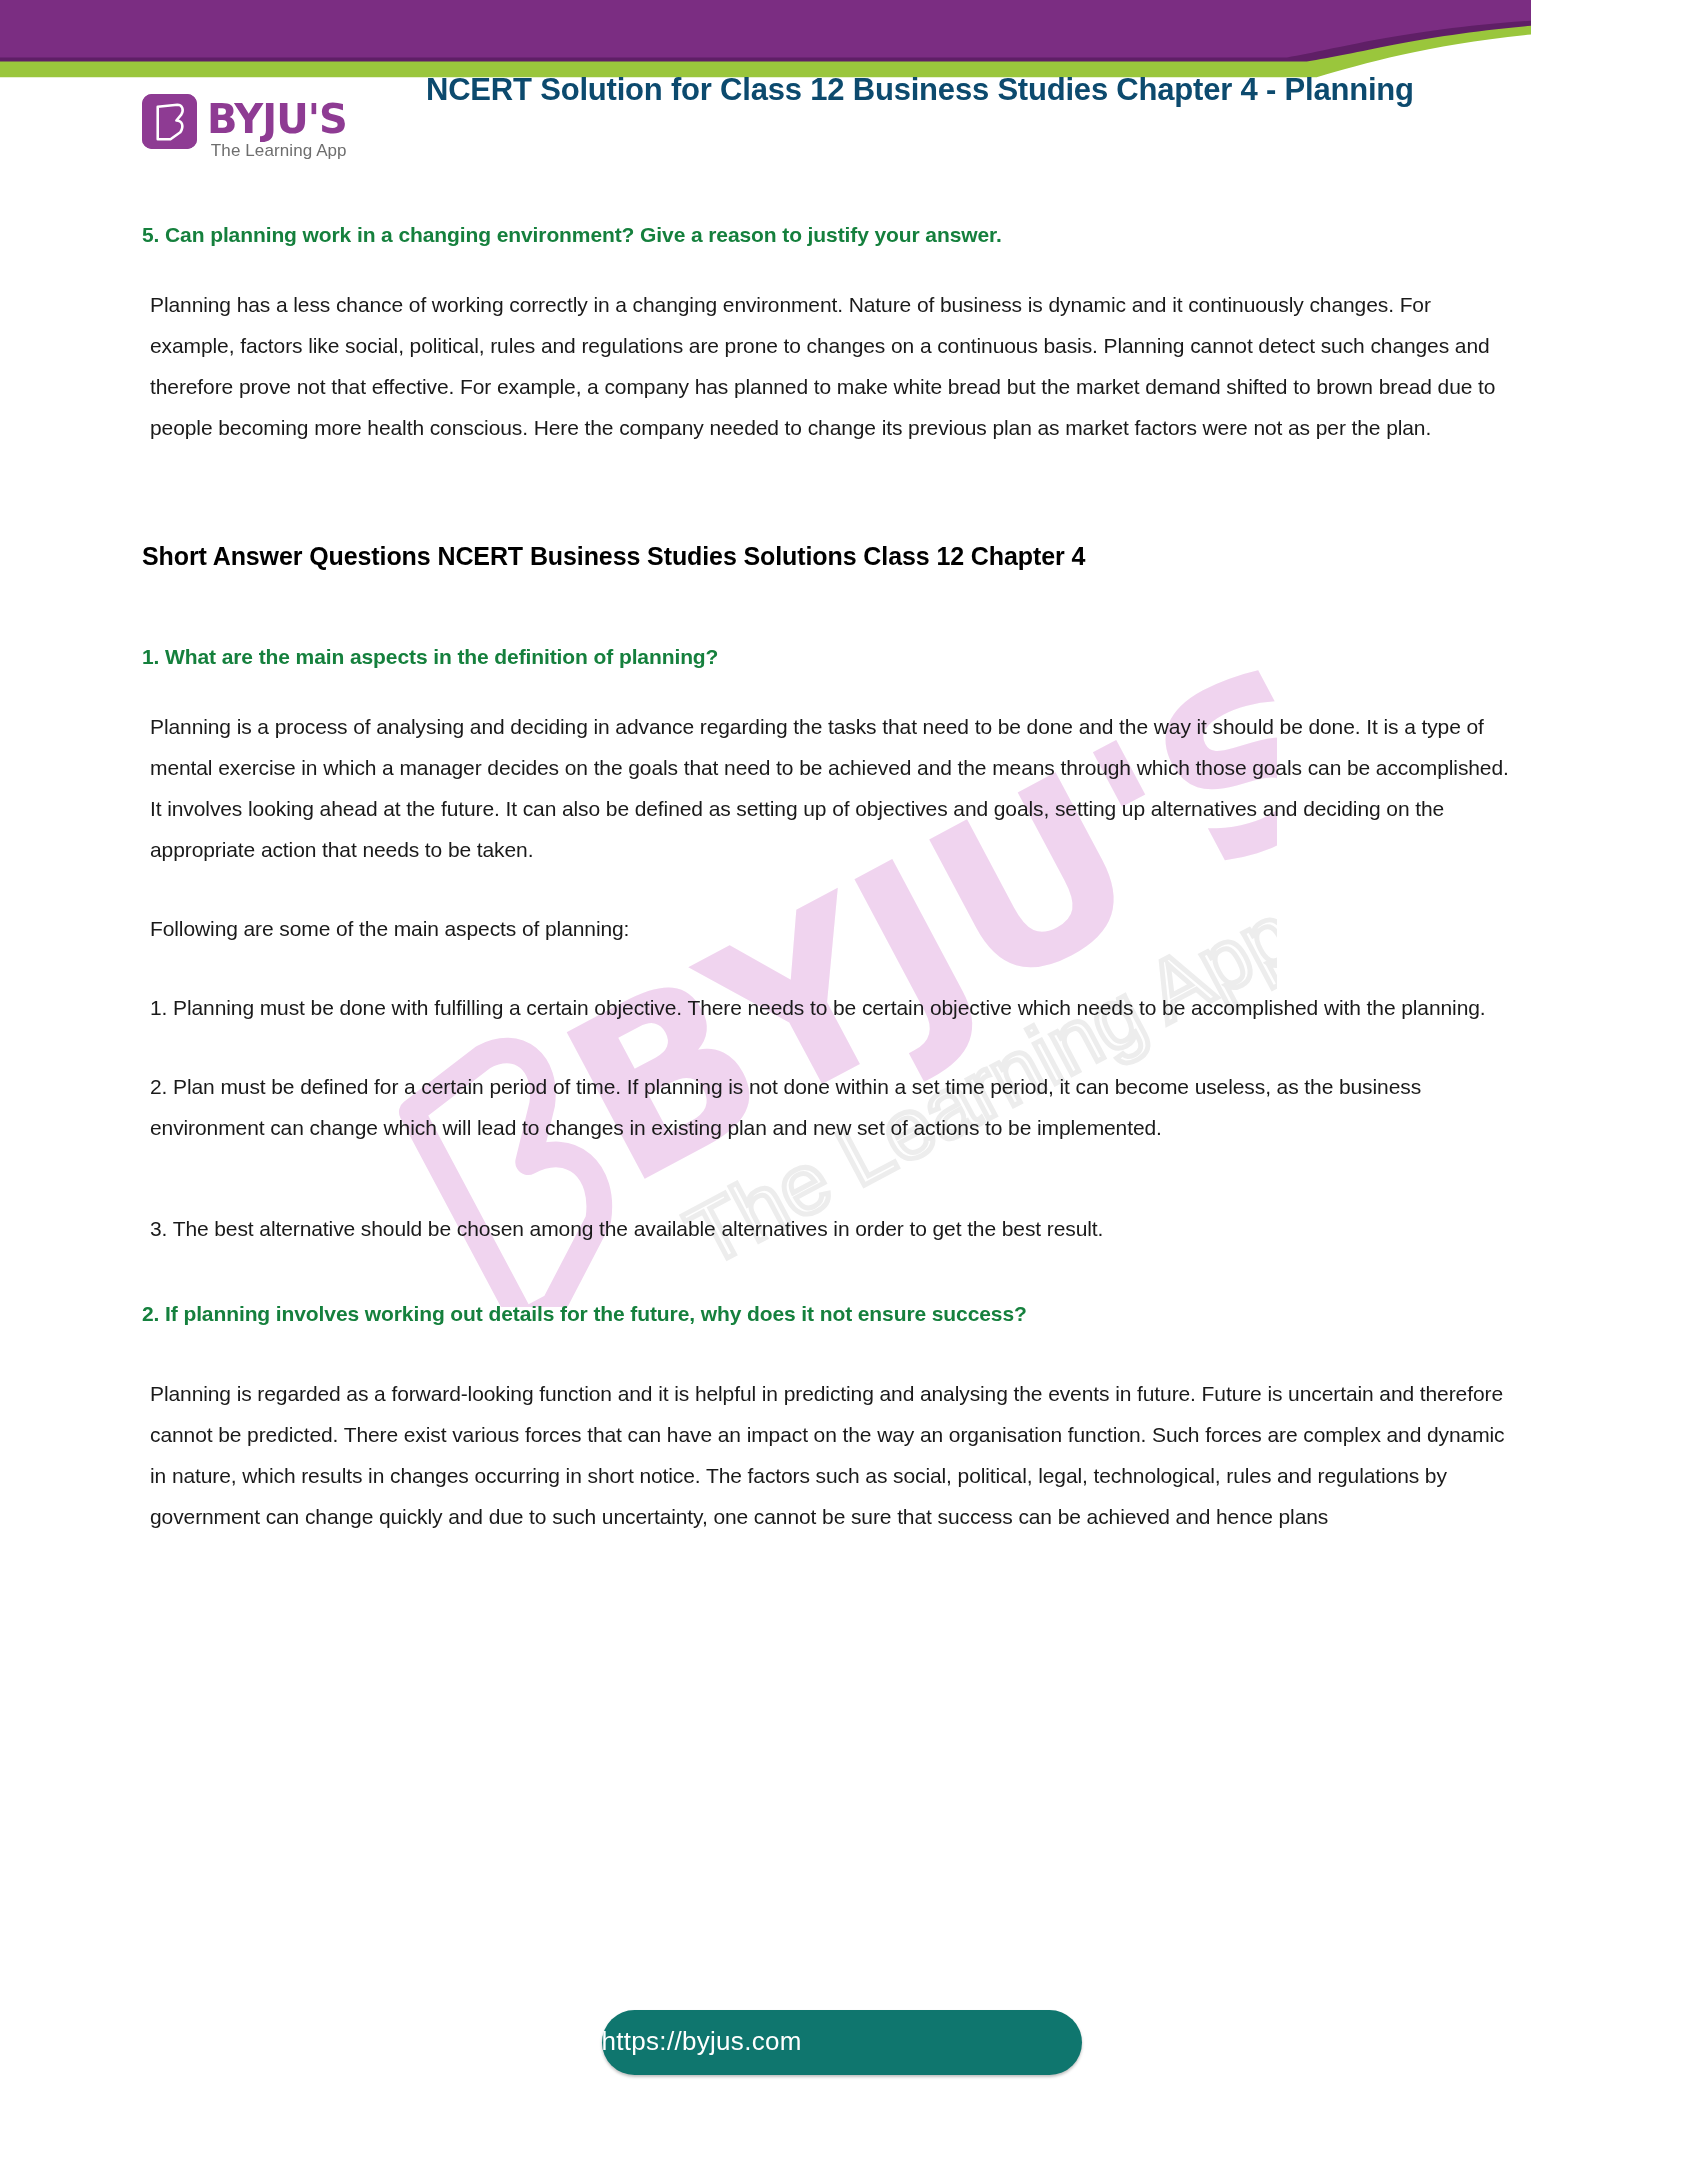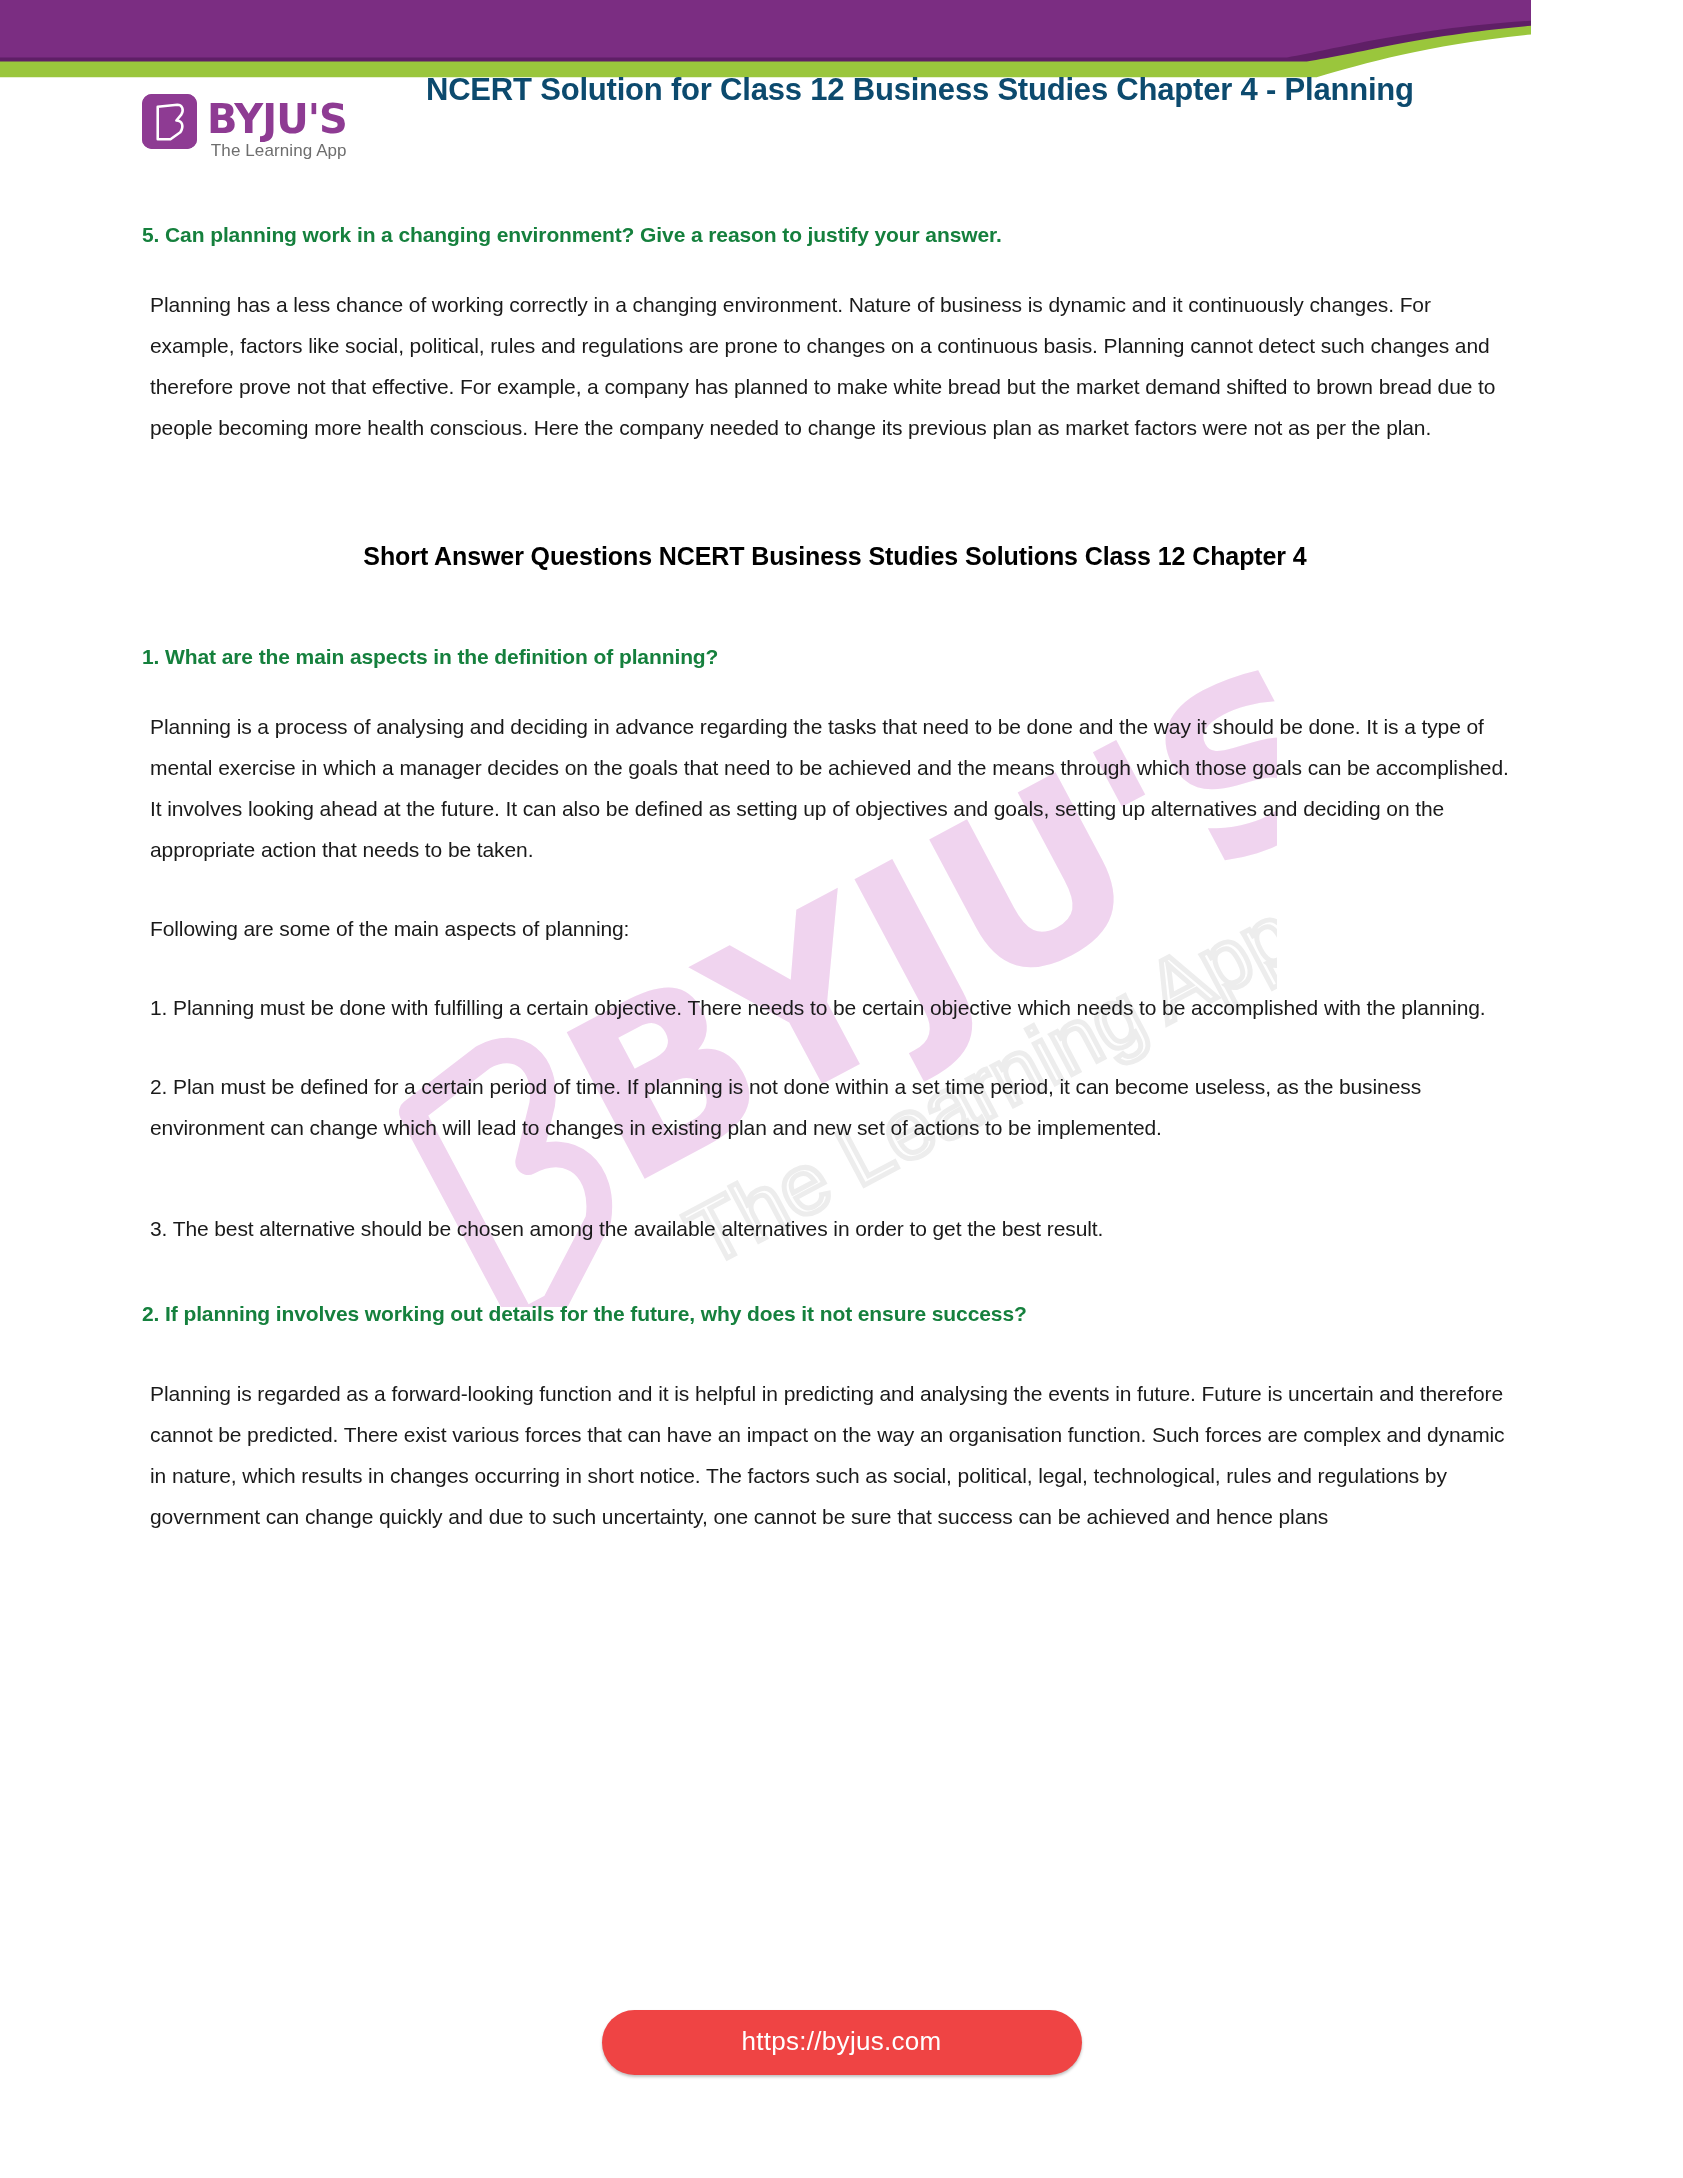--- a/index.html
+++ b/index.html
@@ -123,21 +123,20 @@
     margin: 0 0 34px 0;
     letter-spacing: -0.1px;
   }
   .section-heading {
     font-size: 25px;
     font-weight: bold;
     color: #000;
     line-height: 34px;
     margin: 0;
     letter-spacing: -0.1px;
-    text-align: center;
   }
   p.body-text {
     font-size: 21px;
     color: #1a1a1a;
     line-height: 41px;
     margin: 8px;
     letter-spacing: -0.1px;
   }
   .gap-s  { height: 22px; }
   .gap-m  { height: 42px; }
@@ -148,26 +147,26 @@
   .footer {
     position: absolute;
     left: 0;
     top: 2010px;
     width: 1683px;
     display: flex;
     justify-content: center;
     z-index: 6;
   }
   .footer-btn {
-    background: #ef4444;
+    background: #0f766e;
     color: #ffffff;
     font-size: 26px;
     padding: 16px 0 18px 0;
     width: 480px;
-    text-align: center;
+    text-align: left;
     border-radius: 36px;
     letter-spacing: 0.3px;
     box-shadow: 0 2px 3px rgba(0,0,0,0.25);
   }
 </style>
 </head>
 <body>
 
 <div class="page">
 

